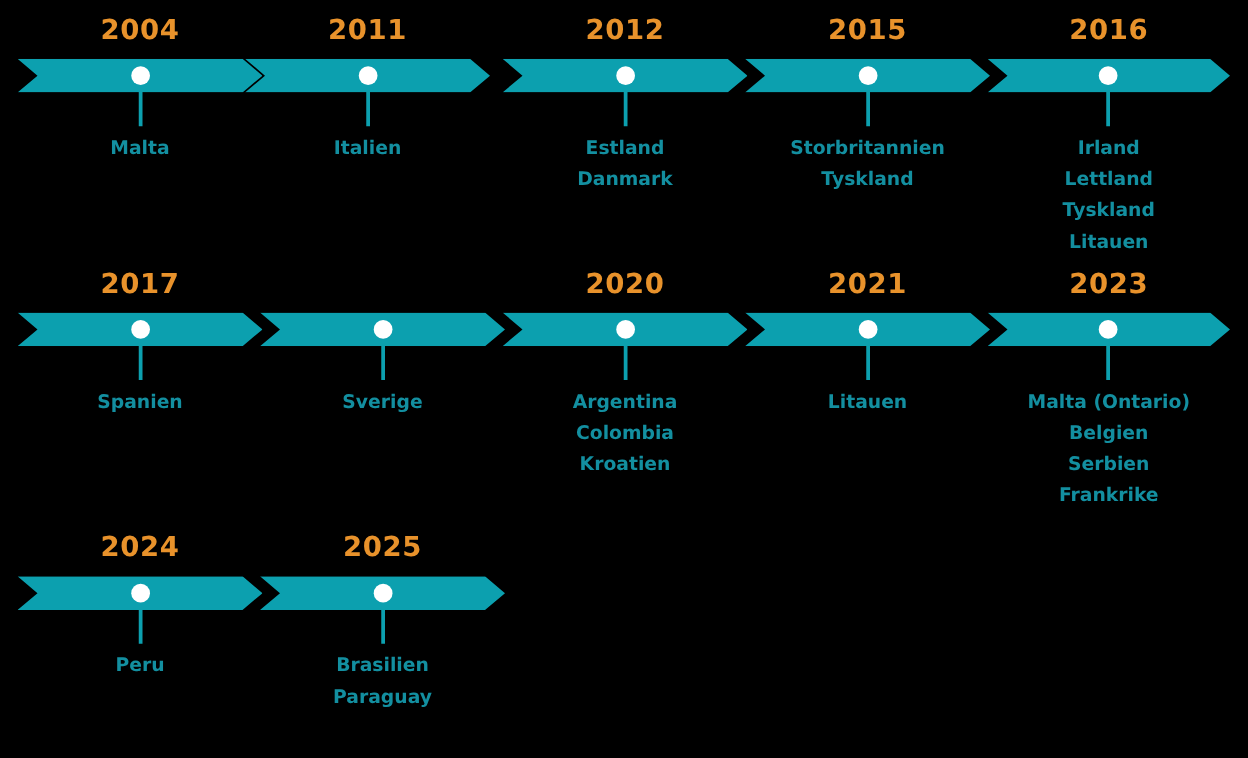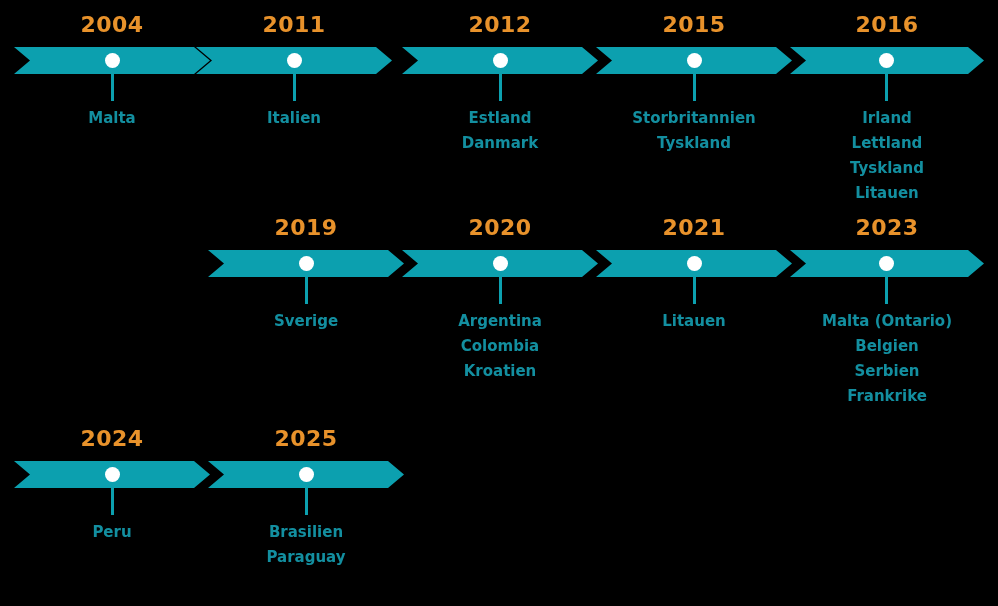--- a/index.html
+++ b/index.html
@@ -165,22 +165,30 @@
         <div class="dot" style="left: 96px;"></div>
         <div class="labels">
           <span class="label-line">Irland</span>
           <span class="label-line">Lettland</span>
           <span class="label-line">Tyskland</span>
           <span class="label-line">Litauen</span>
         </div>
       </div>
     </div>
     <div class="timeline-row row-1">
+      <div class="entry" style="left: 14px; width: 196px;">
+        <div class="year">2017</div>
+        <div class="bar shape-mid" style="width: 196px;"></div>
+        <div class="stem" style="left: 98px;"></div>
+        <div class="dot" style="left: 98px;"></div>
+        <div class="labels">
+          <span class="label-line">Spanien</span>
+        </div>
+      </div>
       <div class="entry" style="left: 208px; width: 196px;">
-        <div class="year">2019</div>
         <div class="bar shape-mid" style="width: 196px;"></div>
         <div class="stem" style="left: 98px;"></div>
         <div class="dot" style="left: 98px;"></div>
         <div class="labels">
           <span class="label-line">Sverige</span>
         </div>
       </div>
       <div class="entry" style="left: 402px; width: 196px;">
         <div class="year">2020</div>
         <div class="bar shape-mid" style="width: 196px;"></div>

